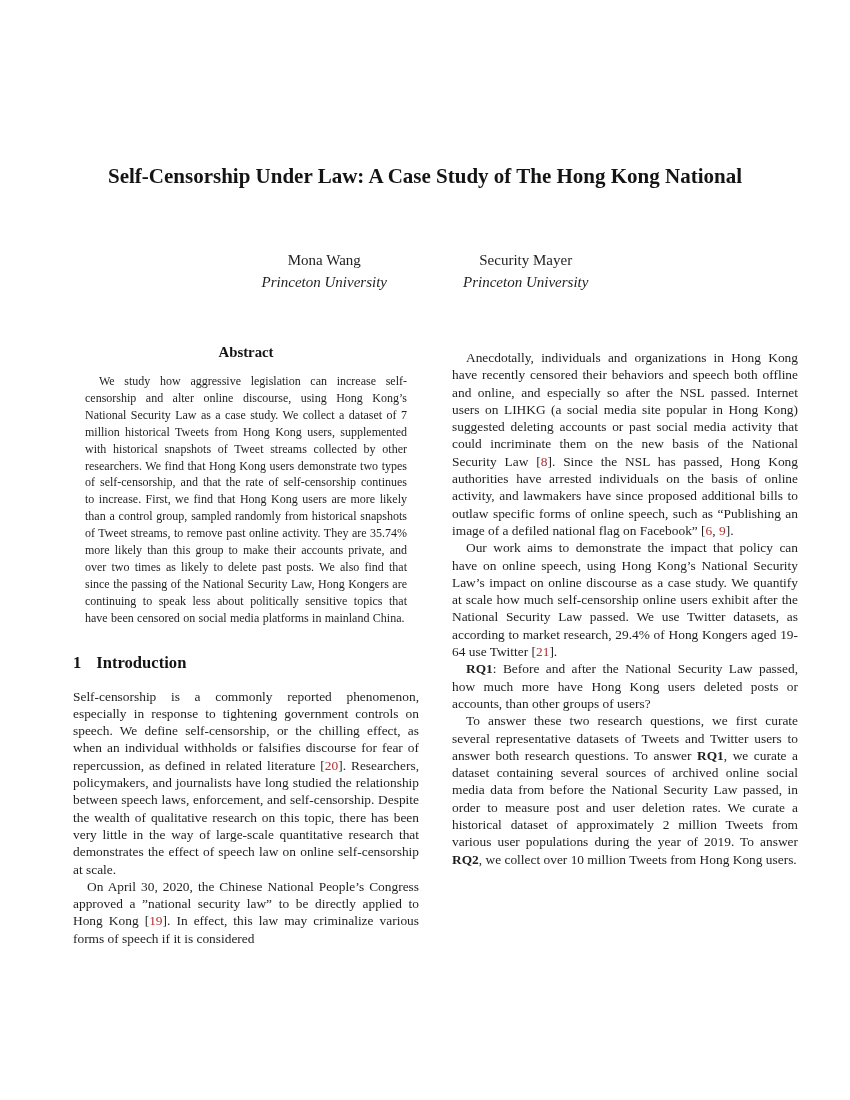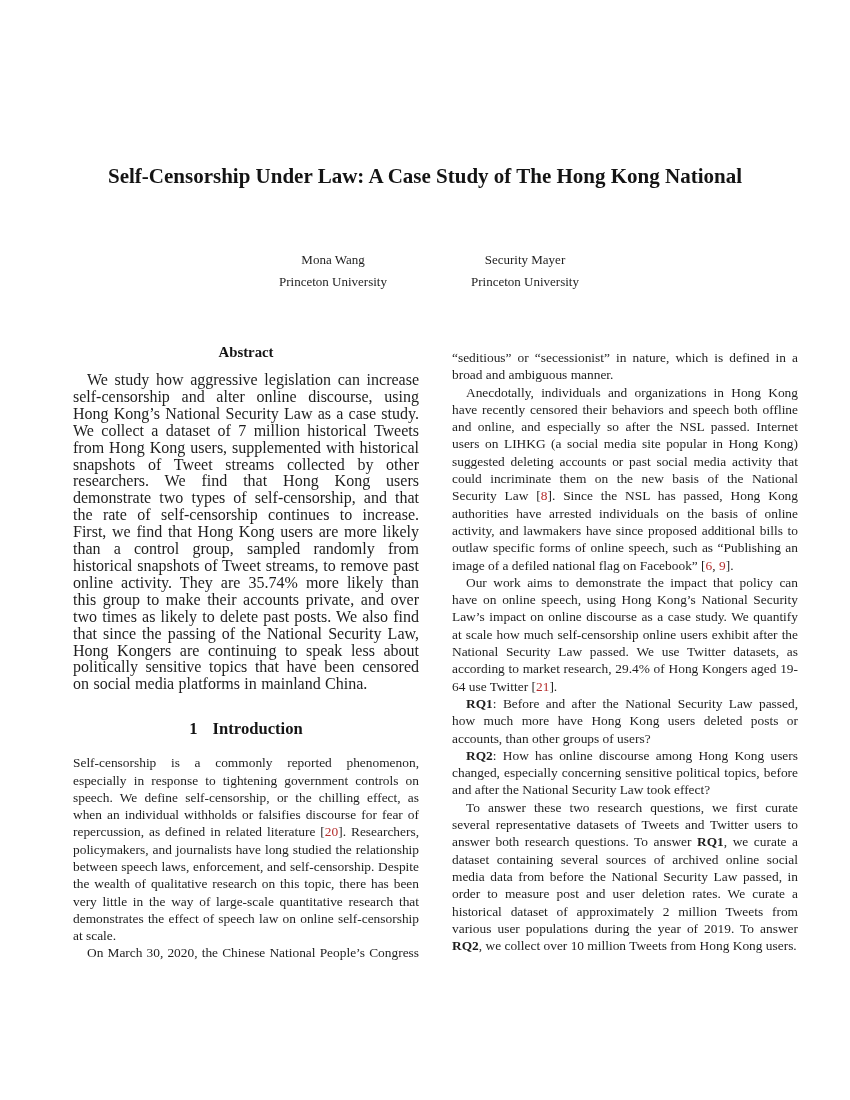--- a/index.html
+++ b/index.html
@@ -34,65 +34,63 @@
     position: absolute;
     top: 249px;
     left: 0;
     right: 0;
     display: flex;
     justify-content: center;
     gap: 76px;
   }
   .author {
     text-align: center;
-    font-size: 13px;
+    font-size: 15px;
     line-height: 22px;
-    margin-left: 8px;
   }
-  .author .affil { }
+  .author .affil { font-style: italic; }
 
   .columns {
     position: absolute;
     top: 344px;
     left: 73px;
     display: flex;
     gap: 33px;
   }
   .col { width: 346px; }
   .col.right { padding-top: 5px; }
 
   .abs-head {
     text-align: center;
     font-weight: bold;
     font-size: 14.8px;
     margin: 0 0 11px 0;
     color: #141414;
   }
   .abstract-body p {
-    font-size: 16px;
+    font-size: 12px;
     line-height: 16.9px;
     text-align: justify;
-    margin: 0;
+    margin: 12px;
     word-spacing: 0.4px;
   }
   .para {
     font-size: 13.4px;
     line-height: 17.3px;
     text-align: justify;
     margin: 0;
   }
   .indent { text-indent: 14px; }
 
   .sec-head {
     font-weight: bold;
     font-size: 16.6px;
     margin-top: 26px;
     margin-bottom: 15px;
     color: #141414;
-    text-align: center;
   }
   .sec-num { display: inline-block; margin-right: 15px; }
 
   .bold { font-weight: bold; }
   .cite { text-decoration: none; cursor: pointer; }
 
   .page-number {
     position: absolute;
     top: 1029px;
     left: 0;
@@ -125,28 +123,26 @@
     <div class="col left">
       <div class="abs-head">Abstract</div>
       <div class="abstract-body" id="abstract">
           <p class="para indent"><span>We study how aggressive legislation can increase self-censorship and alter online discourse, using Hong Kong’s National Security Law as a case study. We collect a dataset of 7 million historical Tweets from Hong Kong users, supplemented with historical snapshots of Tweet streams collected by other researchers. We find that Hong Kong users demonstrate two types of self-censorship, and that the rate of self-censorship continues to increase. First, we find that Hong Kong users are more likely than a control group, sampled randomly from historical snapshots of Tweet streams, to remove past online activity. They are 35.74% more likely than this group to make their accounts private, and over two times as likely to delete past posts. We also find that since the passing of the National Security Law, Hong Kongers are continuing to speak less about politically sensitive topics that have been censored on social media platforms in mainland China.</span></p>
         </div>
       <div class="sec-head">
         <span class="sec-num">1</span><span>Introduction</span>
       </div>
       <div id="left-paras">
           <p class="para"><span>Self-censorship is a commonly reported phenomenon, especially in response to tightening government controls on speech. We define self-censorship, or the chilling effect, as when an individual withholds or falsifies discourse for fear of repercussion, as defined in related literature [</span><span class="cite" style="color: rgb(181, 46, 46);">20</span><span>]. Researchers, policymakers, and journalists have long studied the relationship between speech laws, enforcement, and self-censorship. Despite the wealth of qualitative research on this topic, there has been very little in the way of large-scale quantitative research that demonstrates the effect of speech law on online self-censorship at scale.</span></p>
-          <p class="para indent"><span>On March 30, 2020, the Chinese National People’s Congress approved a ”national security law” to be directly applied to Hong Kong [</span><span class="cite" style="color: rgb(181, 46, 46);">19</span><span>]. In effect, this law may criminalize various forms of speech if it is considered</span></p>
+          <p class="para indent"><span>On April 30, 2020, the Chinese National People’s Congress approved a ”national security law” to be directly applied to Hong Kong [</span><span class="cite" style="color: rgb(181, 46, 46);">19</span><span>]. In effect, this law may criminalize various forms of speech if it is considered</span></p>
         </div>
     </div>
     <div class="col right" id="right-paras">
-        <p class="para"><span>“seditious” or “secessionist” in nature, which is defined in a broad and ambiguous manner.</span></p>
         <p class="para indent"><span>Anecdotally, individuals and organizations in Hong Kong have recently censored their behaviors and speech both offline and online, and especially so after the NSL passed. Internet users on LIHKG (a social media site popular in Hong Kong) suggested deleting accounts or past social media activity that could incriminate them on the new basis of the National Security Law [</span><span class="cite" style="color: rgb(181, 46, 46);">8</span><span>]. Since the NSL has passed, Hong Kong authorities have arrested individuals on the basis of online activity, and lawmakers have since proposed additional bills to outlaw specific forms of online speech, such as “Publishing an image of a defiled national flag on Facebook” [</span><span class="cite" style="color: rgb(181, 46, 46);">6</span><span>, </span><span class="cite" style="color: rgb(181, 46, 46);">9</span><span>].</span></p>
         <p class="para indent"><span>Our work aims to demonstrate the impact that policy can have on online speech, using Hong Kong’s National Security Law’s impact on online discourse as a case study. We quantify at scale how much self-censorship online users exhibit after the National Security Law passed. We use Twitter datasets, as according to market research, 29.4% of Hong Kongers aged 19-64 use Twitter [</span><span class="cite" style="color: rgb(181, 46, 46);">21</span><span>].</span></p>
         <p class="para indent"><span class="bold">RQ1</span><span>: Before and after the National Security Law passed, how much more have Hong Kong users deleted posts or accounts, than other groups of users?</span></p>
-        <p class="para indent"><span class="bold">RQ2</span><span>: How has online discourse among Hong Kong users changed, especially concerning sensitive political topics, before and after the National Security Law took effect?</span></p>
         <p class="para indent"><span>To answer these two research questions, we first curate several representative datasets of Tweets and Twitter users to answer both research questions. To answer </span><span class="bold">RQ1</span><span>, we curate a dataset containing several sources of archived online social media data from before the National Security Law passed, in order to measure post and user deletion rates. We curate a historical dataset of approximately 2 million Tweets from various user populations during the year of 2019. To answer </span><span class="bold">RQ2</span><span>, we collect over 10 million Tweets from Hong Kong users.</span></p>
       </div>
   </div>
 
   <div class="page-number">1</div>
 
 </div>
 
 </body></html>

